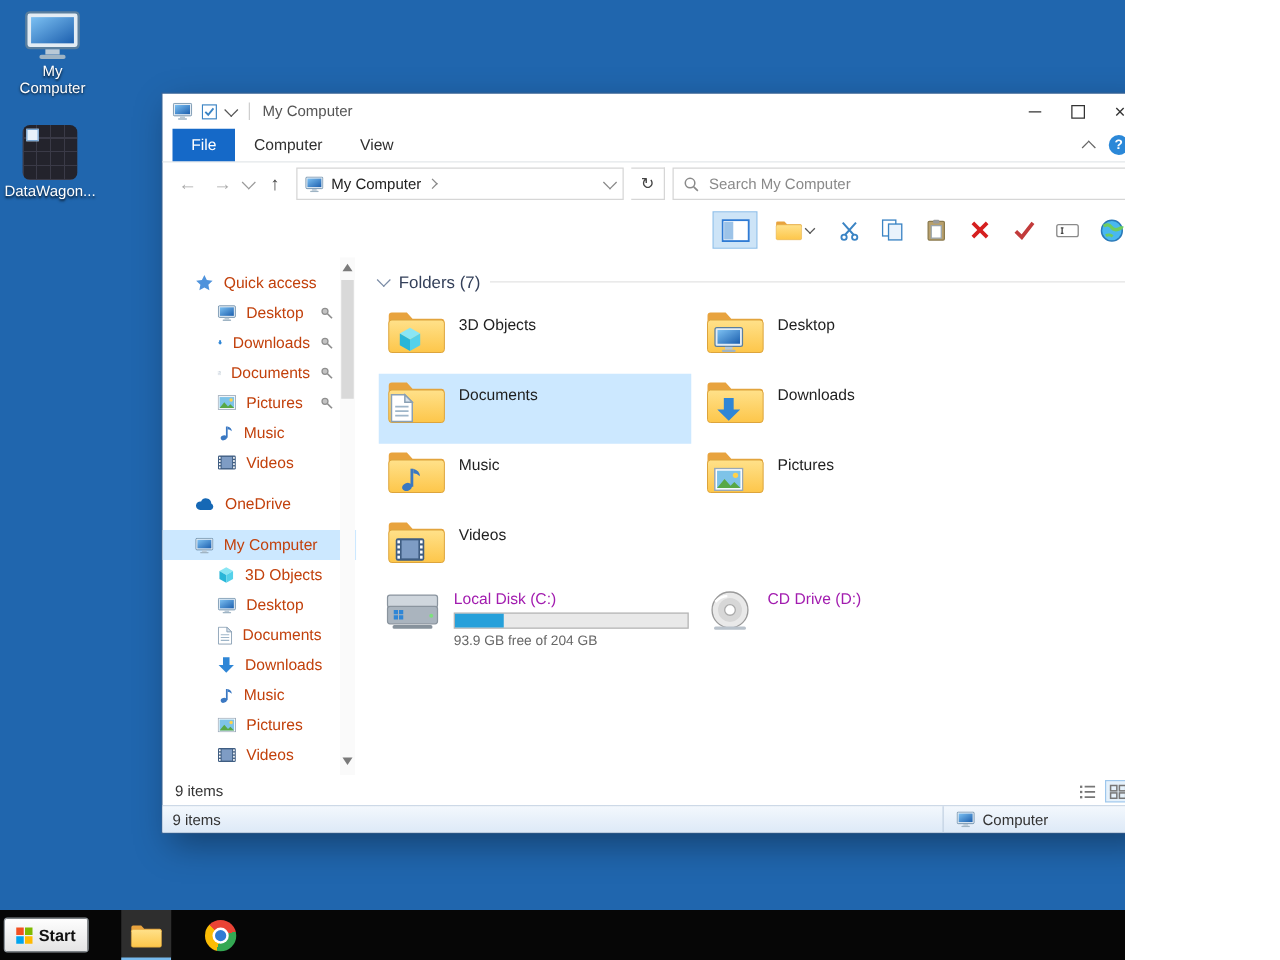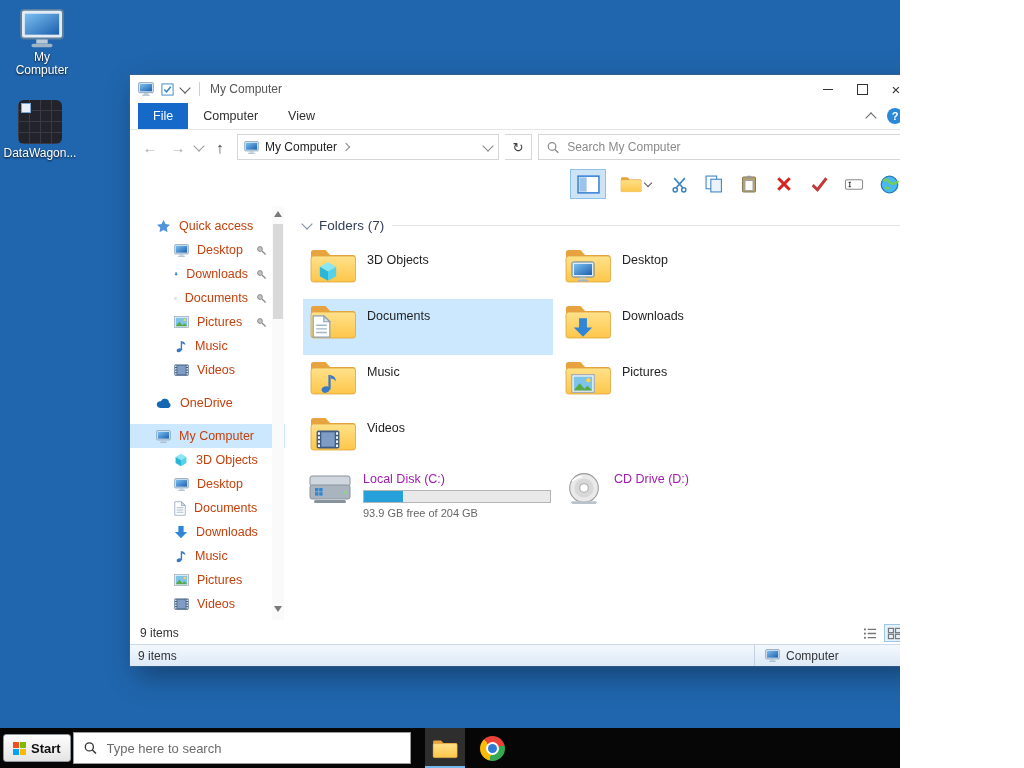--- a/index.html
+++ b/index.html
@@ -95,21 +95,21 @@
   .scount{font-size:12px;color:#333;}
   .viewbtns{margin-left:auto;display:flex;gap:6px;align-items:center;}
   .vb{width:18px;height:16px;display:flex;align-items:center;justify-content:center;}
   .vb.on{outline:1px solid #9ec7ec;background:#e5f1fb;}
 
   .bottomrow{height:21px;flex:none;display:flex;align-items:center;background:linear-gradient(#f3f8fd,#dde9f7);border-top:1px solid #cdd9e7;font-size:12px;color:#333;}
   .bcount{padding-left:8px;}
   .bzone{margin-left:auto;width:148px;height:100%;border-left:1px solid #c2d1e2;display:flex;align-items:center;gap:6px;padding-left:10px;}
 
   
-  .taskbar{position:absolute;left:0;bottom:0;width:1024px;height:40px;background:#060606;display:flex;align-items:center;}
+  .taskbar{position:absolute;left:0;bottom:0;width:1024px;height:40px;background:#060606;display:flex;align-items:center;gap:12px;}
   .startbtn{margin-left:3px;height:26px;padding:0 9px;background:linear-gradient(#fefefe,#e4e4e4);border:1px solid #8f969c;border-radius:3px;display:flex;align-items:center;gap:5px;flex:none;}
   .startbtn .stxt{font-size:13px;font-weight:bold;color:#111;}
   .flag{display:grid;grid-template-columns:6px 6px;grid-template-rows:6px 6px;gap:1px;}
   .flag span:nth-child(1){background:#f25022;}.flag span:nth-child(2){background:#7fba00;}
   .flag span:nth-child(3){background:#00a4ef;}.flag span:nth-child(4){background:#ffb900;}
   .tsearch{margin-left:2px;width:316px;height:30px;background:#fff;border:1px solid #9a9a9a;display:flex;align-items:center;gap:8px;padding:0 10px;flex:none;}
   .tsearch input{border:none;outline:none;font-size:13px;color:#333;width:100%;background:transparent;font-family:inherit;}
   .tsearch input::placeholder{color:#6b6b6b;}
   .apptile{width:40px;height:40px;display:flex;align-items:center;justify-content:center;margin-left:8px;flex:none;}
   .apptile.active{background:rgba(255,255,255,.16);box-shadow:inset 0 -2px 0 #76b9ed;}
@@ -684,26 +684,20 @@
   <div class="taskbar">
     <div class="startbtn">
       <span class="flag">
           <span></span>
           <span></span>
           <span></span>
           <span></span>
         </span>
       <span class="stxt">Start</span>
     </div>
-    <div class="tsearch">
-      <svg width="14" height="14" viewBox="0 0 14 14" style="color:#333;">
-          <use href="#sym-mag"></use>
-        </svg>
-      <input type="text" placeholder="Type here to search" style="">
-    </div>
     <div class="apptile active" style="margin-left:14px;">
       <svg width="26" height="21" viewBox="0 0 48 38">
           <use href="#sym-folder"></use>
         </svg>
     </div>
     <div class="apptile">
       <span class="chrome"></span>
     </div>
     <div class="tspacer"></div>
   </div>

